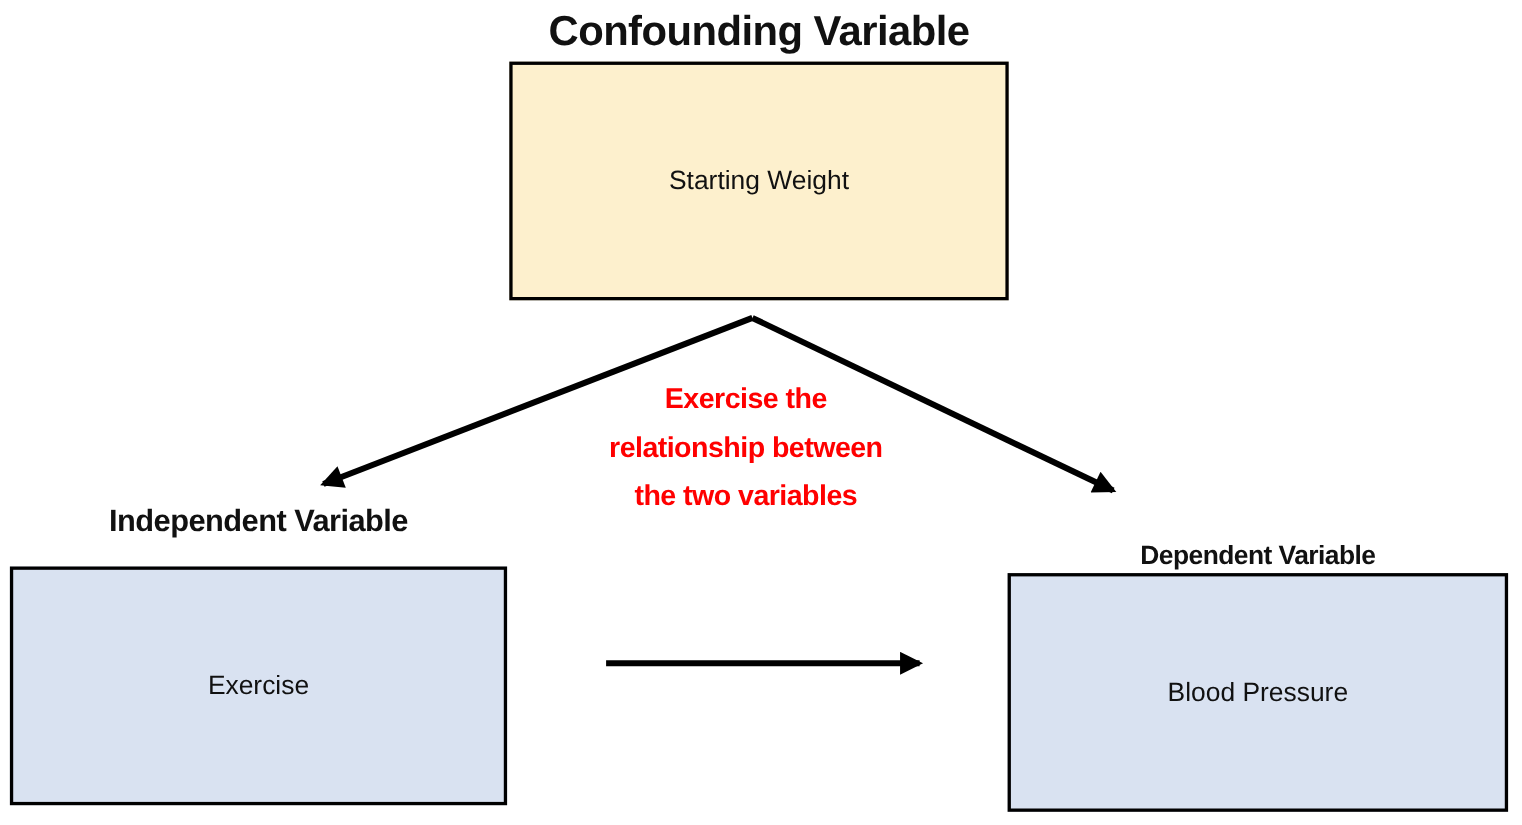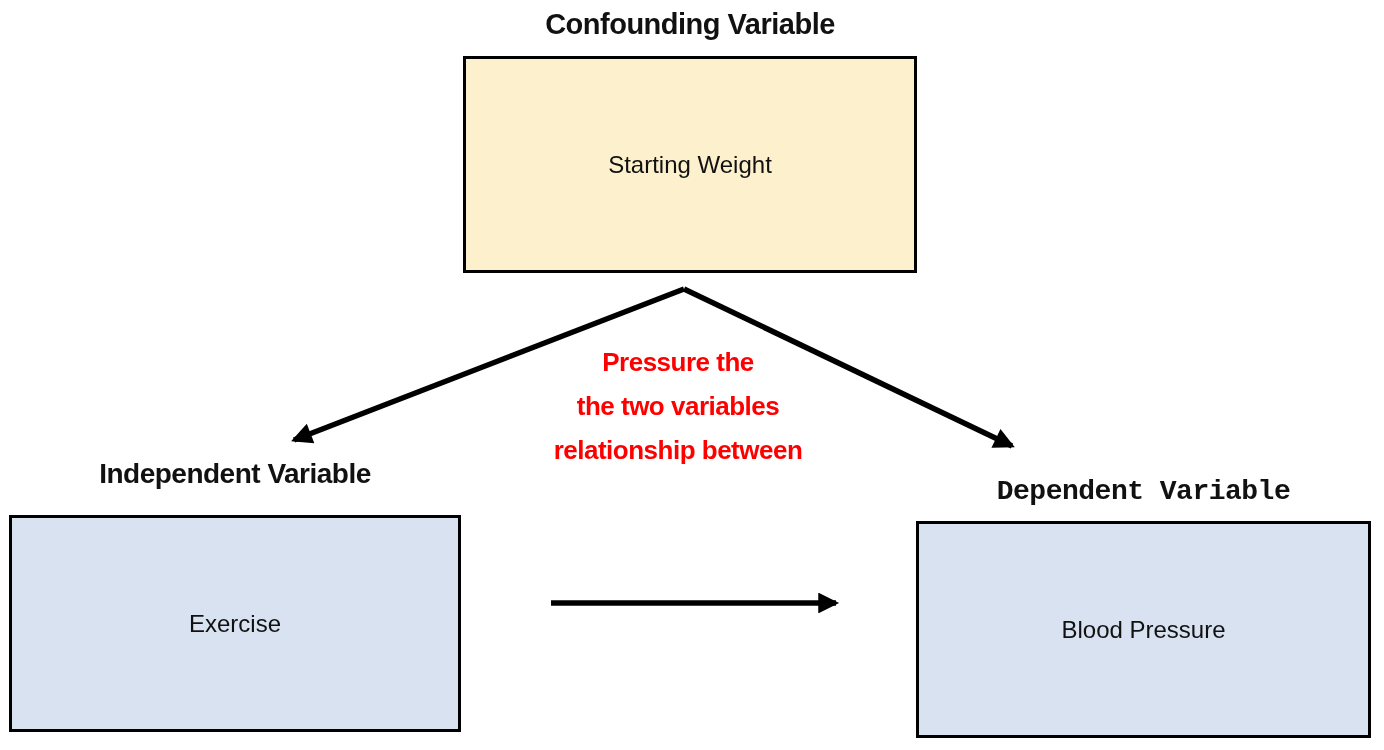--- a/index.html
+++ b/index.html
@@ -33,28 +33,28 @@
     fill: none;
     stroke: var(--arrow-color);
     stroke-width: 5.5;
   }
   .arrows marker path { fill: var(--arrow-color); }
 
   .node-title {
     position: absolute;
     text-align: center;
     font-weight: bold;
-    font-size: 29px;
+    font-size: 38px;
     letter-spacing: -0.5px;
     color: var(--text-color);
     white-space: nowrap;
   }
   .title-confounding { left: 463px; top: 8px;  width: 454px; }
   .title-independent { left: 9px;   top: 458px; width: 452px; font-size: 28px; }
-  .title-dependent   { left: 916px; top: 476px; width: 455px; font-size: 28px; font-family: Liberation Mono, monospace; }
+  .title-dependent   { left: 916px; top: 492px; width: 455px; font-size: 24px; }
 
   .box {
     position: absolute;
     border: 3px solid var(--border-color);
     display: flex;
     align-items: center;
     justify-content: center;
     font-size: 24px;
     color: var(--text-color);
   }
@@ -99,23 +99,23 @@
     <path class="shaft" d="M551,603 L836,603" marker-end="url(#arrowhead)"></path>
   </svg>
 
   <div class="node-title title-confounding">Confounding Variable</div>
 
   <div class="box box-confounding">
     <span>Starting Weight</span>
   </div>
 
   <div class="annotation">
-    <span>Pressure the</span>
+    <span>Exercise the</span>
+    <span>relationship between</span>
     <span>the two variables</span>
-    <span>relationship between</span>
   </div>
 
   <div class="node-title title-independent">Independent Variable</div>
 
   <div class="box box-independent">
     <span>Exercise</span>
   </div>
 
   <div class="node-title title-dependent">Dependent Variable</div>
 

